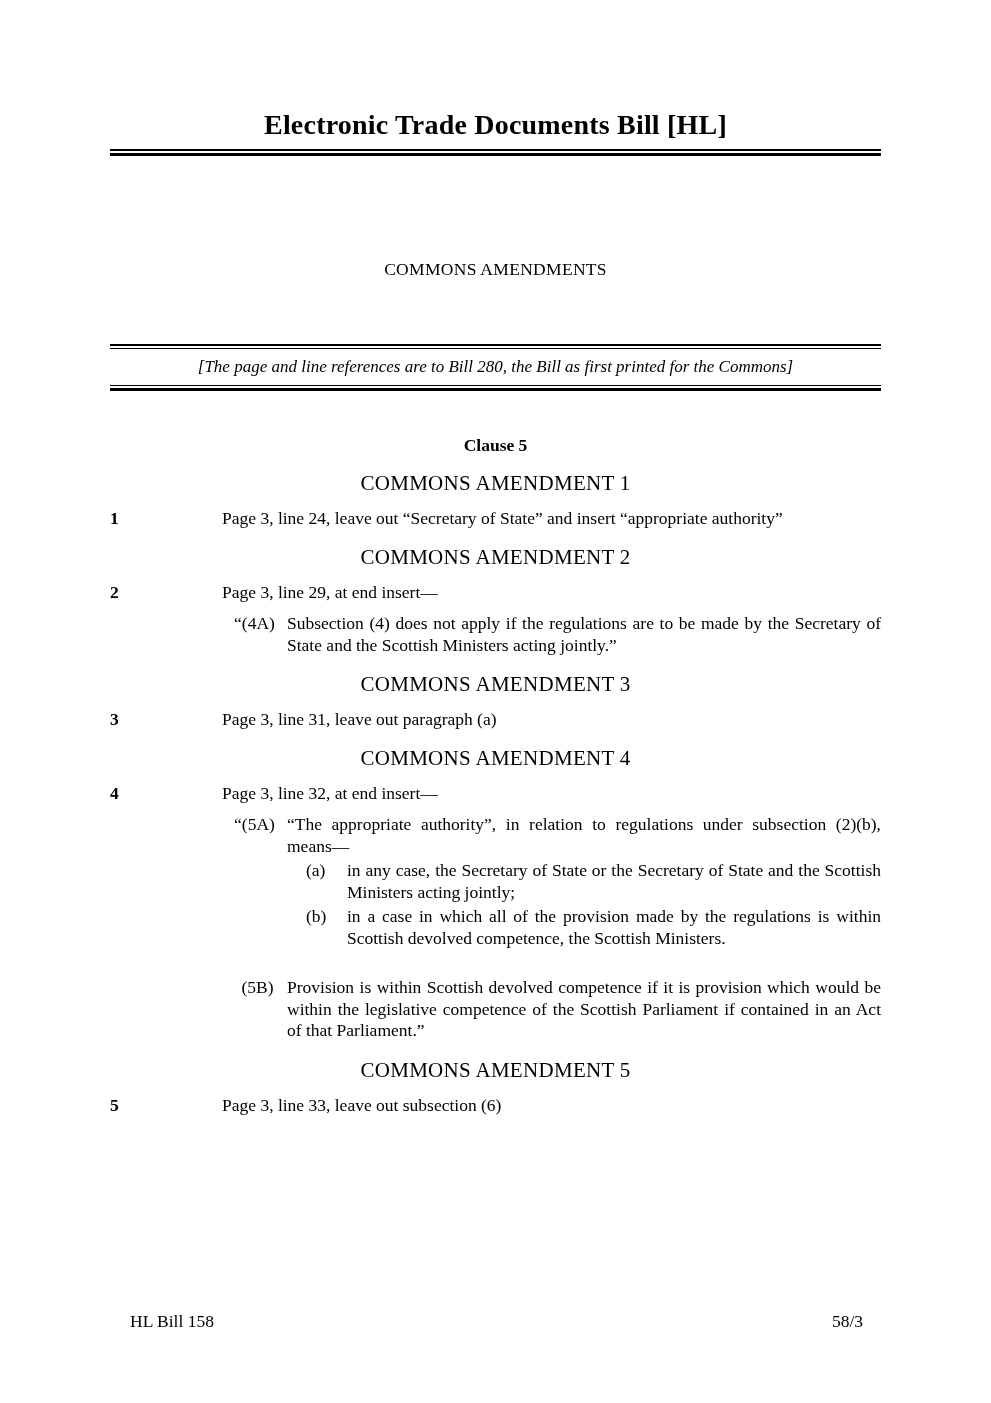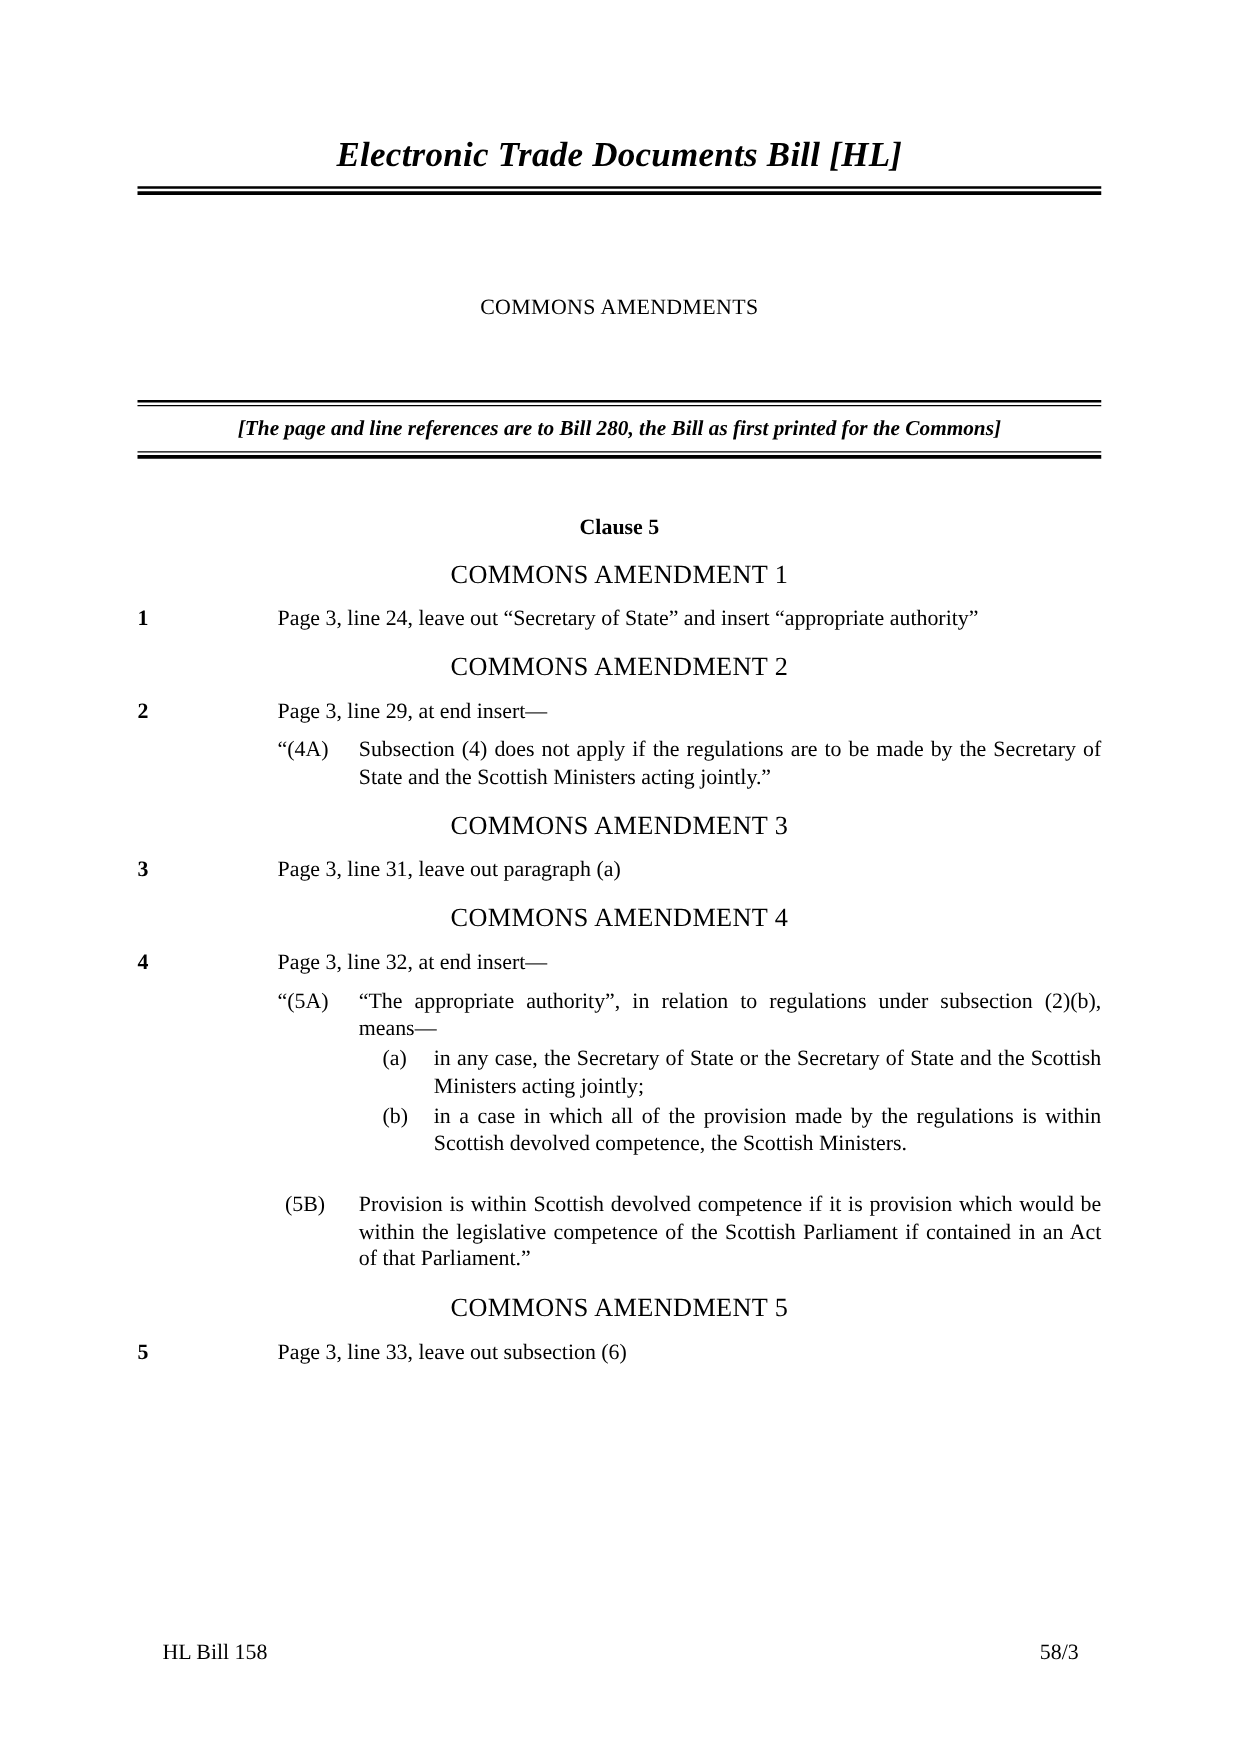--- a/index.html
+++ b/index.html
@@ -19,51 +19,49 @@
     padding: 0 110px;
   }
   
   .doc-title {
     padding-top: 108px;
     text-align: center;
     font-size: 28px;
     font-weight: bold;
     line-height: 34px;
     letter-spacing: 0.2px;
-    font-style: italic;
   }
   .rule-double {
     margin: 7px 110px 0 110px;
     height: 2px;
     border-top: 2px solid #000;
     border-bottom: 3px solid #000;
   }
   
   .collection-heading {
-    margin-top: 80px;
+    margin-top: 104px;
     text-align: center;
     font-size: 17.5px;
     font-weight: normal;
     line-height: 19px;
     letter-spacing: 0.3px;
   }
   
   .ref-box { margin-top: 65px; }
   .rule-thin-thin {
     height: 2px;
     border-top: 2px solid #000;
     border-bottom: 1px solid #000;
   }
   .ref-text {
     padding: 8px 0 8px 0;
     text-align: center;
     font-style: italic;
     font-size: 17px;
     line-height: 20px;
-    font-weight: bold;
   }
   .rule-thin-thick {
     height: 2px;
     border-top: 1px solid #000;
     border-bottom: 3px solid #000;
   }
   
   .clause-heading {
     margin-top: 45px;
     text-align: center;
@@ -98,20 +96,21 @@
     margin-top: 10px;
     font-size: 17.5px;
     line-height: 21.5px;
   }
   .ins-block.gap-lg { margin-top: 28px; }
   .ins-label {
     width: 59px;
     flex-shrink: 0;
     text-indent: -6px; 
     padding-left: 6px;
+    text-align: center;
   }
   .ins-label.no-quote { text-indent: 0; padding-left: 6px; width: 59px; }
   .ins-body { flex: 1; }
   .ins-text { text-align: justify; }
   .sub-item {
     display: flex;
     margin-top: 3px;
   }
   .sub-label {
     width: 60px;

